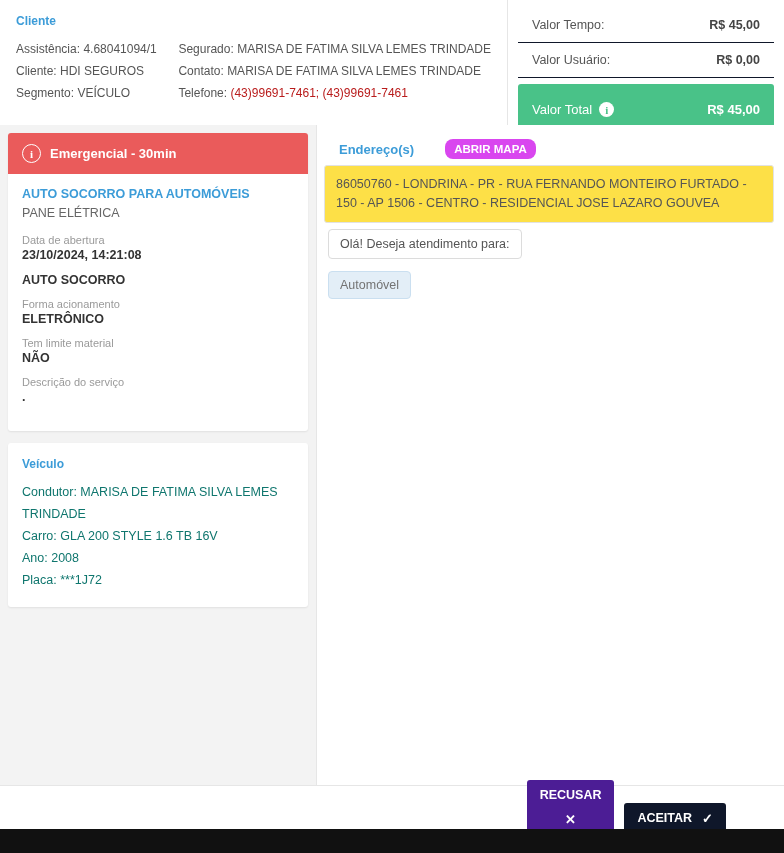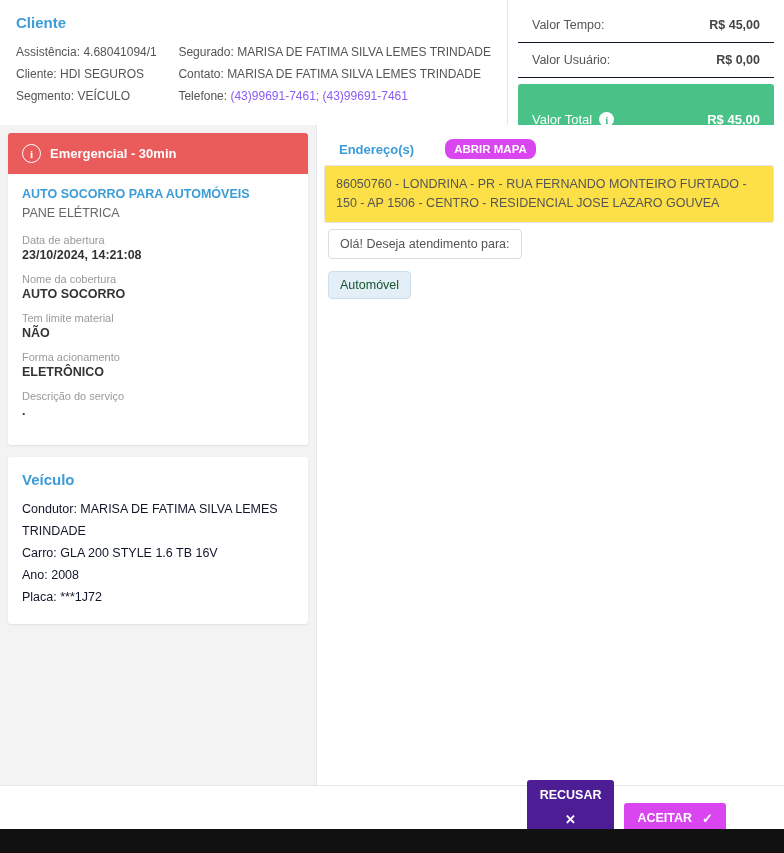--- a/index.html
+++ b/index.html
@@ -34,41 +34,41 @@
   .client-card {
     width: 508px;
     box-sizing: border-box;
     padding: 14px 16px 10px 16px;
     background: #ffffff;
     border-right: 1px solid #e6e6e6;
     height: 125px;
   }
   .card-title {
     color: #3c9cd8;
-    font-size: 15px;
+    font-size: 12px;
     font-weight: bold;
     margin-bottom: 10px;
   }
   .client-grid {
     display: flex;
   }
   .client-col-left {
     width: 190px;
   }
   .client-col-right {
     flex: 1;
   }
   .kv {
     font-size: 12px;
     color: #555555;
     line-height: 22px;
     white-space: nowrap;
   }
   .phone-link {
-    color: #8b5cf6;
+    color: #b91c1c;
     text-decoration: none;
   }
 
   
   .values {
     width: 276px;
     box-sizing: border-box;
     padding: 8px 10px 0 10px;
   }
   .value-row {
@@ -83,21 +83,21 @@
   .value-row .amount {
     font-weight: bold;
     color: #444444;
   }
   .value-total {
     display: flex;
     align-items: center;
     justify-content: space-between;
     background: #49c288;
     color: #ffffff;
-    padding: 28px 14px;
+    padding: 18px 14px;
     border-radius: 3px;
     margin-top: 6px;
     font-size: 13px;
   }
   .value-total .label-wrap {
     display: flex;
     align-items: center;
     gap: 7px;
   }
   .value-total .amount {
@@ -197,21 +197,21 @@
   
   .vehicle-card {
     background: #ffffff;
     border-radius: 3px;
     margin-top: 12px;
     padding: 14px 14px 16px 14px;
     box-shadow: 0 1px 2px rgba(0,0,0,.08);
   }
   .vehicle-line {
     font-size: 12.5px;
-    color: #0f172a;
+    color: #0f766e;
     line-height: 22px;
   }
 
   
   .right-block {
     margin-bottom: 6px;
   }
   .addr-header {
     display: flex;
     align-items: center;
@@ -259,21 +259,21 @@
     color: #555555;
     font-size: 12.5px;
     padding: 7px 11px;
     margin-left: 4px;
   }
   .answer-chip {
     display: inline-block;
     background: #e3eef7;
     border: 1px solid #cadff0;
     border-radius: 4px;
-    color: #14532d;
+    color: #737373;
     font-size: 12.5px;
     padding: 6px 11px;
     margin: 12px 0 0 4px;
   }
 
   
   .footer {
     position: absolute;
     left: 0;
     bottom: 24px;
@@ -295,21 +295,21 @@
     font-size: 12.5px;
     font-weight: bold;
     padding: 8px 13px;
     display: inline-flex;
     align-items: center;
     gap: 10px;
     cursor: pointer;
     font-family: "Liberation Sans", sans-serif;
   }
   .btn-refuse { background: #4c1d95; flex-direction: column; }
-  .btn-accept { background: #d946ef; margin-top: 21px; }
+  .btn-accept { background: #0f172a; margin-top: 21px; }
   .btn .glyph { font-size: 13px; }
 
   .bottom-bar {
     position: absolute;
     left: 0;
     bottom: 0;
     width: 784px;
     height: 24px;
     background: #111111;
   }
@@ -393,30 +393,29 @@
         </div>
         <div class="service-body">
           <div class="service-title">AUTO SOCORRO PARA AUTOMÓVEIS</div>
           <div class="service-sub">PANE ELÉTRICA</div>
 
           <div class="field">
             <div class="field-label">Data de abertura</div>
             <div class="field-value">23/10/2024, 14:21:08</div>
           </div>
           <div class="field">
-            <div class="field-label">Nome da cobertura</div>
             <div class="field-value">AUTO SOCORRO</div>
+          </div>
+          <div class="field">
+            <div class="field-label">Forma acionamento</div>
+            <div class="field-value">ELETRÔNICO</div>
           </div>
           <div class="field">
             <div class="field-label">Tem limite material</div>
             <div class="field-value">NÃO</div>
-          </div>
-          <div class="field">
-            <div class="field-label">Forma acionamento</div>
-            <div class="field-value">ELETRÔNICO</div>
           </div>
           <div class="field">
             <div class="field-label">Descrição do serviço</div>
             <div class="field-value">.</div>
           </div>
         </div>
       </div>
 
       <div class="vehicle-card">
         <div class="card-title">Veículo</div>

